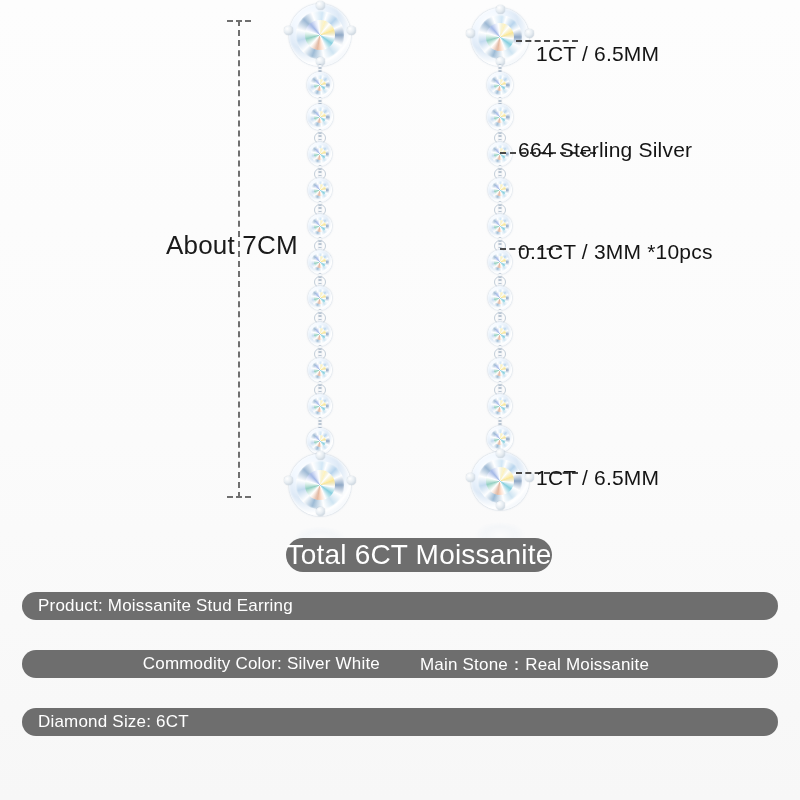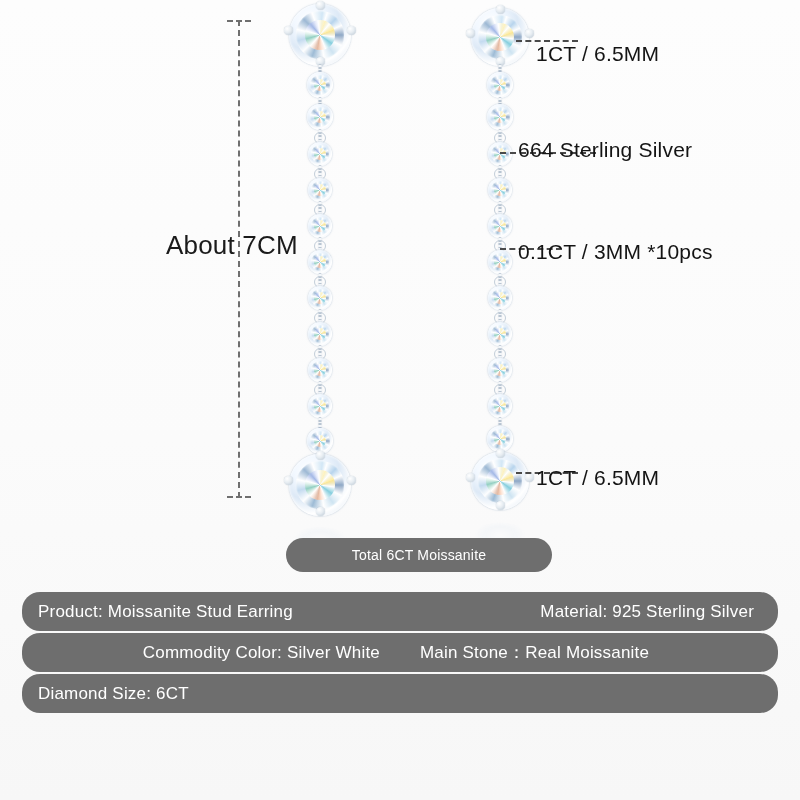--- a/index.html
+++ b/index.html
@@ -217,38 +217,38 @@
   
   .total-pill {
     position: absolute;
     left: 286px;
     top: 538px;
     width: 266px;
     height: 34px;
     border-radius: 17px;
     background: #6e6e6e;
     color: #ffffff;
-    font-size: 14px;
+    font-size: 28px;
     display: flex;
     align-items: center;
     justify-content: center;
     letter-spacing: 0.2px;
   }
 
   
   .spec-table {
     position: absolute;
     left: 22px;
     top: 592px;
     width: 756px;
   }
   .spec-row {
     display: flex;
-    height: 39px;
-    margin-bottom: 2px;
+    height: 28px;
+    margin-bottom: 30px;
     background: #6e6e6e;
     border-radius: 18px;
     overflow: hidden;
     align-items: stretch;
   }
   .spec-cell {
     flex: 1 1 50%;
     display: flex;
     align-items: center;
     color: #ffffff;
@@ -417,21 +417,20 @@
       <div class="leader"></div>
       <div class="ctext">1CT / 6.5MM</div>
     </div>
   </div>
 
   <div class="total-pill">Total 6CT Moissanite</div>
 
   <div class="spec-table">
     <div class="spec-row">
       <div class="spec-cell left-cell">Product: Moissanite Stud Earring</div>
-      <div class="spec-cell right-cell">Material: 925 Sterling Silver</div>
     </div>
     <div class="spec-row">
       <div class="spec-cell right-cell">Commodity Color:  Silver White</div>
       <div class="spec-cell left-cell">Main Stone：Real Moissanite</div>
     </div>
     <div class="spec-row">
       <div class="spec-cell left-cell">Diamond Size: 6CT</div>
     </div>
   </div>
 

